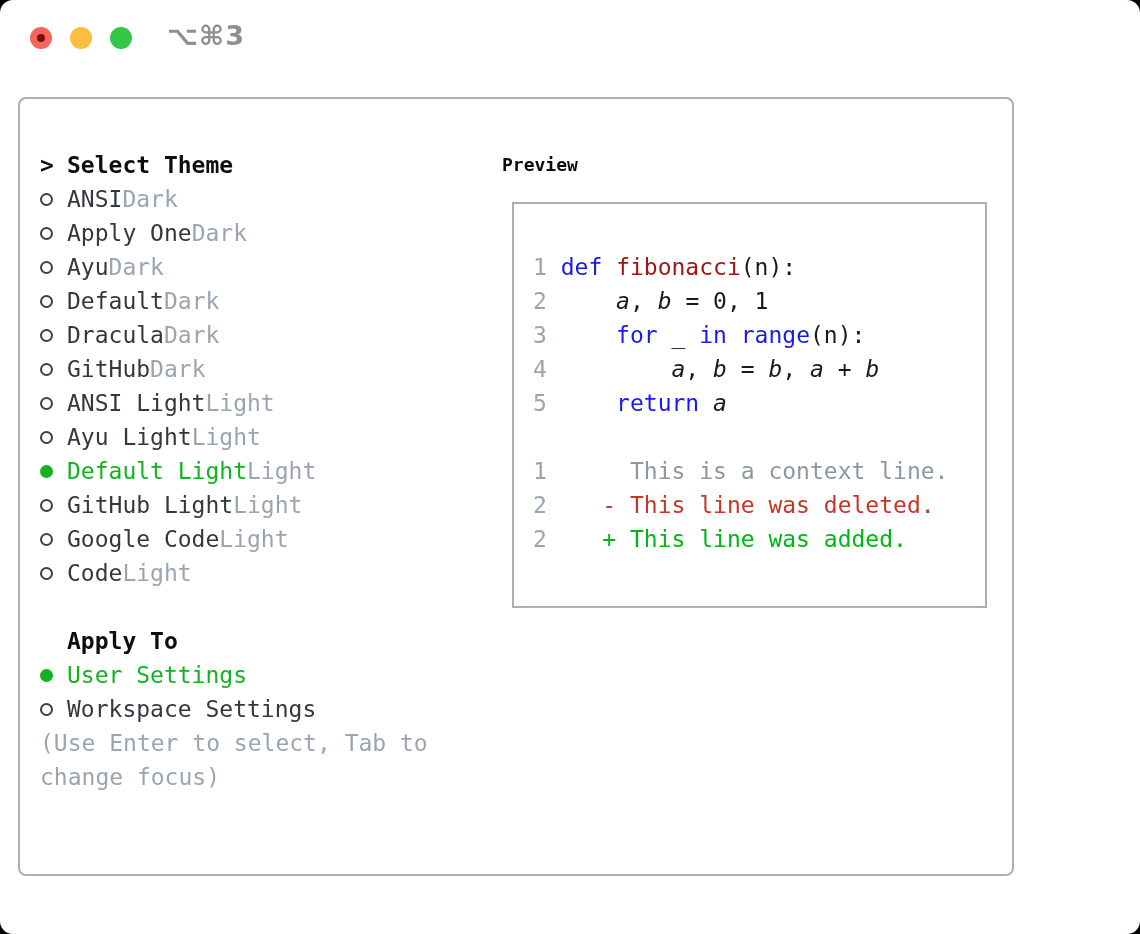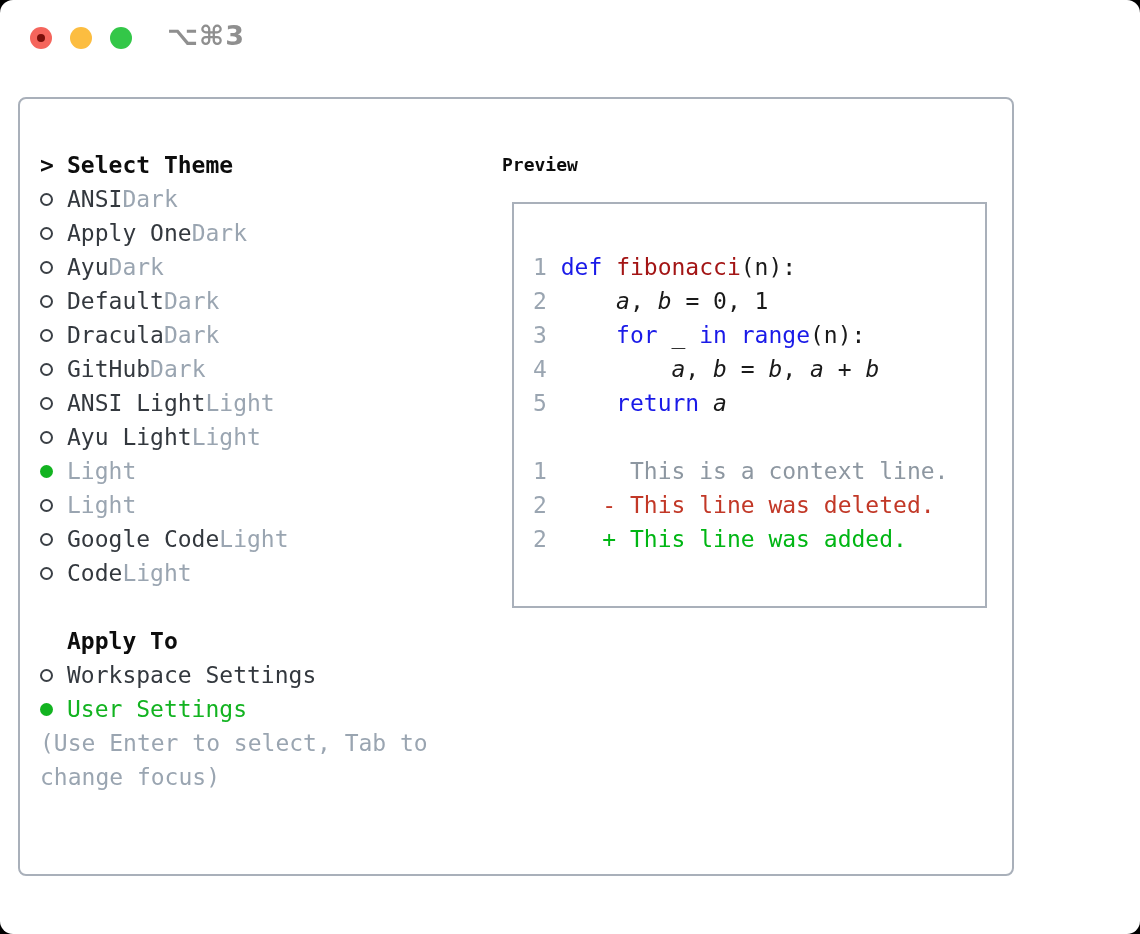--- a/index.html
+++ b/index.html
@@ -57,33 +57,33 @@
       </div>
       <div id="theme-list">
           <div class="row"><span class="marker"><span class="dot"></span></span><span class="item-name">ANSI</span> <span class="tag">Dark</span></div>
           <div class="row"><span class="marker"><span class="dot"></span></span><span class="item-name">Apply One</span> <span class="tag">Dark</span></div>
           <div class="row"><span class="marker"><span class="dot"></span></span><span class="item-name">Ayu</span> <span class="tag">Dark</span></div>
           <div class="row"><span class="marker"><span class="dot"></span></span><span class="item-name">Default</span> <span class="tag">Dark</span></div>
           <div class="row"><span class="marker"><span class="dot"></span></span><span class="item-name">Dracula</span> <span class="tag">Dark</span></div>
           <div class="row"><span class="marker"><span class="dot"></span></span><span class="item-name">GitHub</span> <span class="tag">Dark</span></div>
           <div class="row"><span class="marker"><span class="dot"></span></span><span class="item-name">ANSI Light</span> <span class="tag">Light</span></div>
           <div class="row"><span class="marker"><span class="dot"></span></span><span class="item-name">Ayu Light</span> <span class="tag">Light</span></div>
-          <div class="row"><span class="marker"><span class="dot filled"></span></span> <span class="tag">Light</span></div>
-          <div class="row"><span class="marker"><span class="dot"></span></span> <span class="tag">Light</span></div>
+          <div class="row"><span class="marker"><span class="dot filled"></span></span><span class="item-name selected">Default Light</span> <span class="tag">Light</span></div>
+          <div class="row"><span class="marker"><span class="dot"></span></span><span class="item-name">GitHub Light</span> <span class="tag">Light</span></div>
           <div class="row"><span class="marker"><span class="dot"></span></span><span class="item-name">Google Code</span> <span class="tag">Light</span></div>
           <div class="row"><span class="marker"><span class="dot"></span></span><span class="item-name">Code</span> <span class="tag">Light</span></div>
         </div>
 
       <div class="apply-section">
         <div class="row">
           <span class="prompt"> </span><span class="hdr">Apply To</span>
         </div>
         <div id="apply-options">
+            <div class="row"><span class="marker"><span class="dot filled"></span></span><span class="item-name selected">User Settings</span></div>
             <div class="row"><span class="marker"><span class="dot"></span></span><span class="item-name">Workspace Settings</span></div>
-            <div class="row"><span class="marker"><span class="dot filled"></span></span><span class="item-name selected">User Settings</span></div>
           </div>
       </div>
 
       <div class="help">(Use Enter to select, Tab to change focus)</div>
     </div>
 
     <div class="preview-label">Preview</div>
 
     <div class="preview-box">
       <div class="code-lines" id="code-lines">

